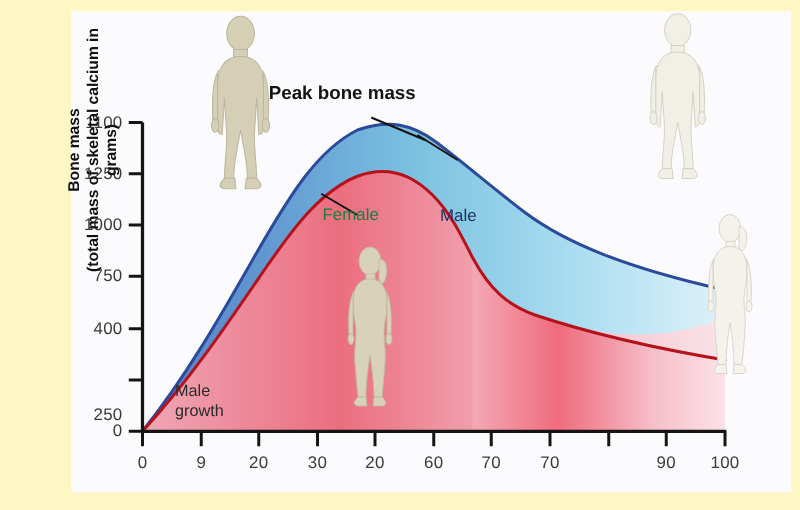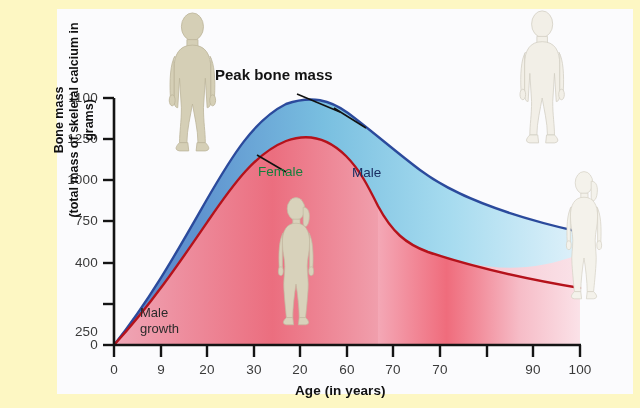--- a/index.html
+++ b/index.html
@@ -261,21 +261,20 @@
   <div class="tick xtick" style="left:420px;top:362px;">70</div>
   <div class="tick xtick" style="left:467px;top:362px;margin-top:48px;">80</div>
   <div class="tick xtick" style="left:513px;top:362px;">90</div>
   <div class="tick xtick" style="left:560px;top:362px;">100</div>
 
   <div id="ylab-wrap">
     <div>Bone mass</div>
     <div>(total mass of skeletal calcium in grams)</div>
   </div>
 
-  <div class="axis-title" style="left:295px;top:383px;">Age (in years)</div>
 
   <div class="annot" style="left:215px;top:67px;">Peak bone mass</div>
 
 
   <div id="male-lab" style="left:352px;top:126px;margin-top:39px;">Male</div>
 
   <div id="female-lab" style="left:258px;top:164px;">Female</div>
 
 
   <div id="growth-lab" style="left:140px;top:305px;">Male

